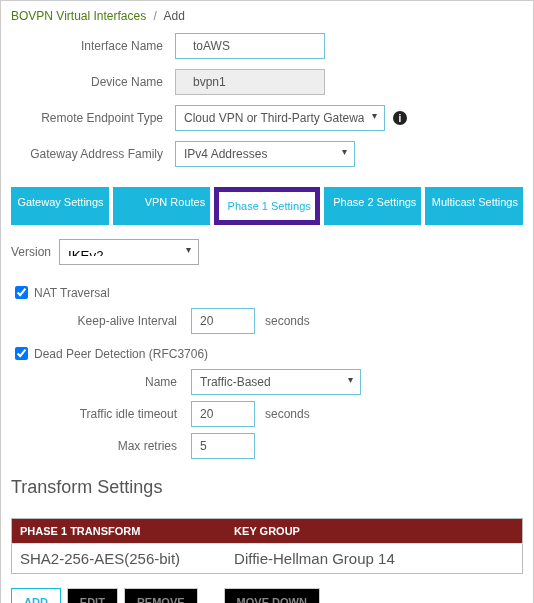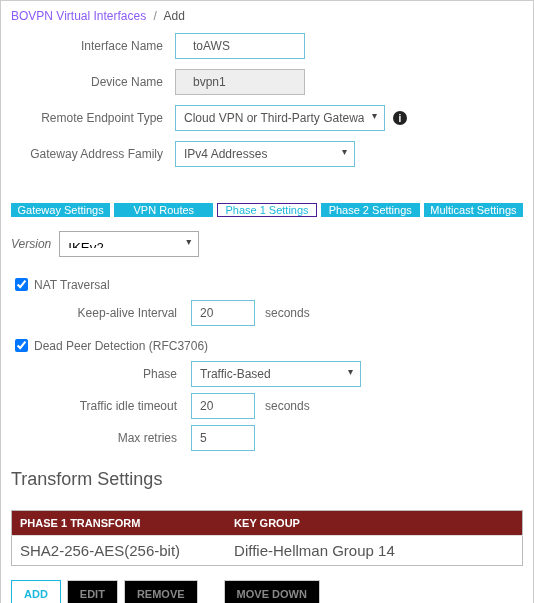--- a/index.html
+++ b/index.html
@@ -9,21 +9,21 @@
     font-size: 12px;
     color: #555;
     background: #fff;
     width: 534px;
   }
   .container {
     border: 1px solid #ccc;
     width: 534px;
     padding: 8px 10px 12px 10px;
   }
-  a.link { color: #8b5cf6; text-decoration: none; }
+  a.link { color: #4d7c0f; text-decoration: none; }
   .breadcrumb { margin-bottom: 10px; font-size: 12px; }
   .breadcrumb .sep { color: #888; margin: 0 4px; }
   .form-row {
     display: flex;
     align-items: center;
     margin: 10px 0;
   }
   .form-row label.left {
     width: 164px;
     text-align: right;
@@ -31,21 +31,21 @@
     color: #666;
   }
   .text-input, .select-input {
     border: 1px solid #6ec3d8;
     height: 26px;
     padding: 0 8px;
     font-size: 12px;
     color: #555;
     background: #fff;
   }
-  .text-input.wide { width: 130px; padding-left: 17px; }
+  .text-input.wide { width: 150px; padding-left: 17px; }
   .text-input.narrow { width: 64px; }
   .select-input { padding-right: 20px; width: 180px; appearance: none; position: relative; background: #fff; }
   .select-wrapper { position: relative; display: inline-block; }
   .select-wrapper::after {
     content: "▾";
     position: absolute;
     right: 8px;
     top: 5px;
     color: #444;
     pointer-events: none;
@@ -69,34 +69,33 @@
   }
   .tabs {
     display: flex;
     gap: 4px;
     margin: 20px 0 14px 0;
   }
   .tab {
     flex: 1;
     background: #1cb7dc;
     color: #fff;
-    text-align: center;
-    padding: 0 4px;
+    text-align: right;
+    padding: 8px 4px;
     font-size: 11px;
     cursor: pointer;
     border: 1px solid #1cb7dc;
-    margin-top: 16px;
   }
   .tab.active {
     background: #fff;
     color: #1cb7dc;
-    border: 1px solid #4c1d95;
+    border: 5px solid #4c1d95;
   }
   .version-row { display: flex; align-items: center; margin: 6px 0 18px 0; }
-  .version-row label { margin-right: 8px; color: #666; font-style: italic; }
+  .version-row label { margin-right: 8px; color: #666; }
   .version-select {
     border: 1px solid #aaa;
     height: 26px;
     padding: 8px 8px;
     width: 140px;
     appearance: none;
     background: #fff;
   }
   .checkbox-row { margin: 10px 0 4px 0; display: flex; align-items: center; color: #666; }
   .checkbox-row input { margin-right: 6px; }
@@ -216,21 +215,21 @@
     <label class="left">Keep-alive Interval</label>
     <input class="text-input narrow" type="text" value="20" style="">
     <span class="unit">seconds</span>
   </div>
 
   <div class="checkbox-row" style="">
     <input type="checkbox" checked="" style="">
     <span>Dead Peer Detection (RFC3706)</span>
   </div>
   <div class="sub-row">
-    <label class="left">Phase</label>
+    <label class="left">Name</label>
     <span class="select-wrapper">
       <select class="select-input" style="width:170px">
         <option>Traffic-Based</option>
       </select>
     </span>
   </div>
   <div class="sub-row">
     <label class="left">Traffic idle timeout</label>
     <input class="text-input narrow" type="text" value="20" style="">
     <span class="unit">seconds</span>

